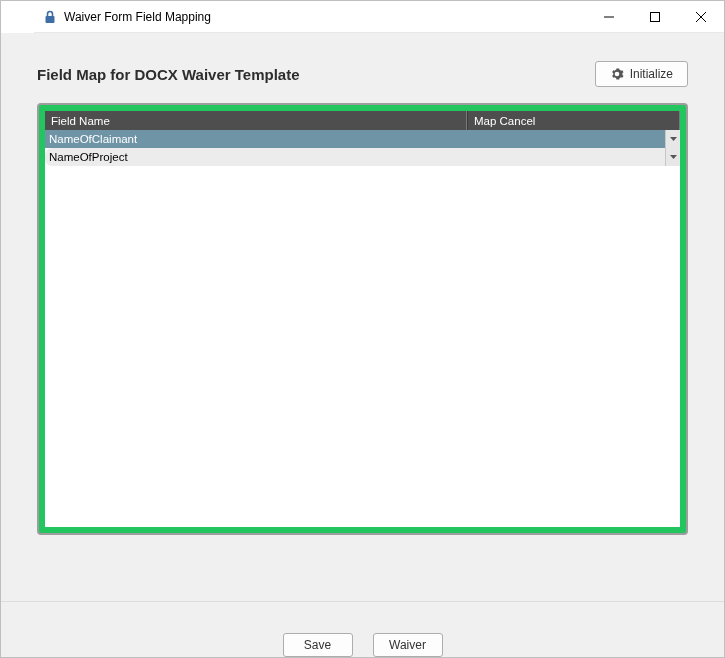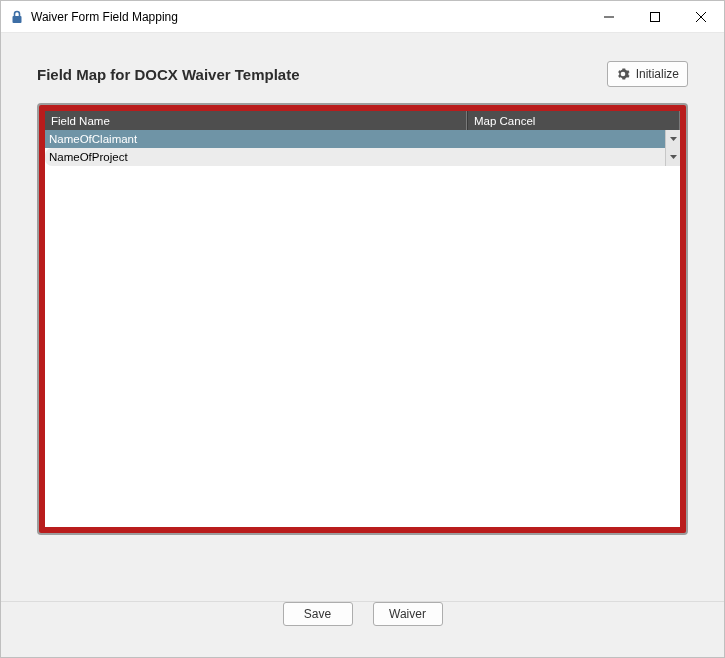--- a/index.html
+++ b/index.html
@@ -15,20 +15,21 @@
       overflow: hidden;
       border: 1px solid #bfbfbf;
     }
     .titlebar {
       height: 32px;
       background: #fff;
       border-bottom: 1px solid #e8e8e8;
       display: flex;
       align-items: center;
       padding-left: 8px;
+      margin-left: 33px;
     }
     .titlebar-icon {
       width: 16px;
       height: 16px;
       margin-right: 6px;
       display: inline-flex;
       align-items: center;
       justify-content: center;
     }
     .titlebar-title {
@@ -66,35 +67,35 @@
     .heading {
       font-size: 15px;
       font-weight: 700;
       color: #2d2d2d;
       flex: 1;
     }
     .init-btn {
       background: #fdfdfd;
       border: 1px solid #adadad;
       border-radius: 3px;
-      padding: 4px 8px;
+      padding: 4px 14px;
       font-size: 12px;
       color: #333;
       display: inline-flex;
       align-items: center;
       gap: 6px;
       cursor: pointer;
       height: 26px;
     }
 
     .table-wrap {
       margin: 8px 36px 24px 36px;
       border: 2px solid #9d9d9d;
       border-radius: 4px;
-      background: #b91c1c;
+      background: #22c55e;
       padding: 6px;
       height: 432px;
     }
     .table-inner {
       width: 100%;
       height: 100%;
       overflow: hidden;
       background: #fff;
     }
     .thead {
@@ -144,21 +145,21 @@
       justify-content: center;
       cursor: pointer;
     }
     .tr.selected .dd-arrow { background: #e7e7e7; }
 
     .footer {
       height: 56px;
       border-top: 1px solid #dcdcdc;
       background: #f0f0f0;
       display: flex;
-      align-items: flex-start;
+      align-items: flex-end;
       justify-content: center;
       gap: 20px;
     }
     .footer-btn {
       min-width: 70px;
       height: 24px;
       background: #fdfdfd;
       border: 1px solid #adadad;
       border-radius: 3px;
       font-size: 12px;

